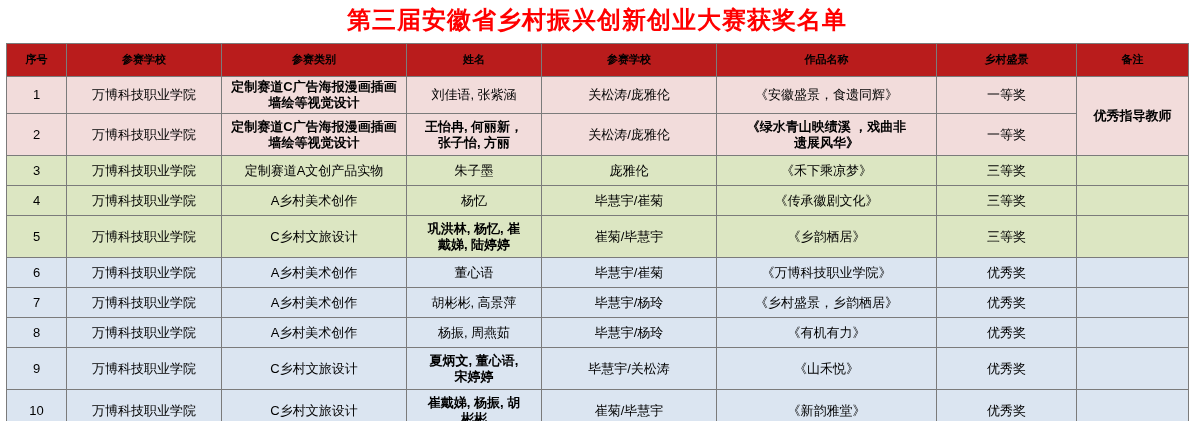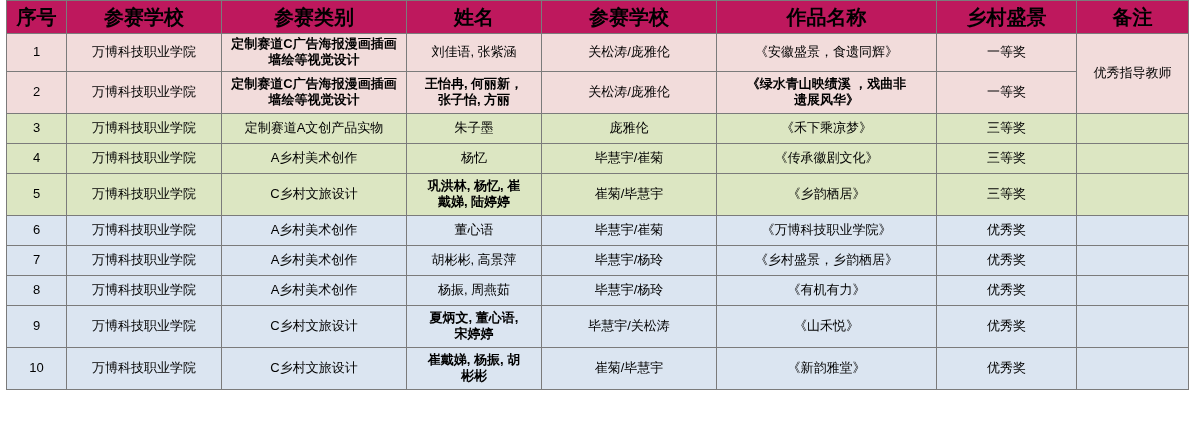--- a/index.html
+++ b/index.html
@@ -40,56 +40,57 @@
     border: 1px solid #7b7b7b;
     text-align: center;
     vertical-align: middle;
     font-size: 13px;
     color: #000000;
     padding: 2px 3px;
     line-height: 1.25;
     word-break: break-all;
   }
   table.award-table thead th {
-    background: #be185d;
-    font-size: 20px;
+    background: #b91c1c;
+    font-size: 11px;
     font-weight: bold;
     height: 28px;
   }
   
   col.c-no      { width: 60px; }
   col.c-school  { width: 155px; }
   col.c-cat     { width: 185px; }
   col.c-name    { width: 135px; }
   col.c-teacher { width: 175px; }
   col.c-work    { width: 220px; }
   col.c-level   { width: 140px; }
   col.c-remark  { width: 112px; }
 
   tr.grp-pink td   { background: #f2dcdb; }
   tr.grp-green td  { background: #dce6c2; }
   tr.grp-blue td   { background: #dbe5f1; }
 
   td.remark-cell {
     color: #ff0000;
-    font-weight: normal;
+    font-weight: bold;
     font-size: 14px;
     background: #f2dcdb;
     margin-top: 48px;
   }
   .row-h1 { height: 34px; }
   .row-h2 { height: 42px; }
   .row-h3 { height: 30px; }
   .cell-multiline { white-space: pre-line; font-weight: bold; }
 </style>
 </head>
 <body>
 
 <div class="page">
 
+  <div class="title">第三届安徽省乡村振兴创新创业大赛获奖名单</div>
 
   <table class="award-table">
     <colgroup>
       <col class="c-no">
         <col class="c-school">
         <col class="c-cat">
         <col class="c-name">
       <col class="c-teacher">
         <col class="c-work">
         <col class="c-level">

